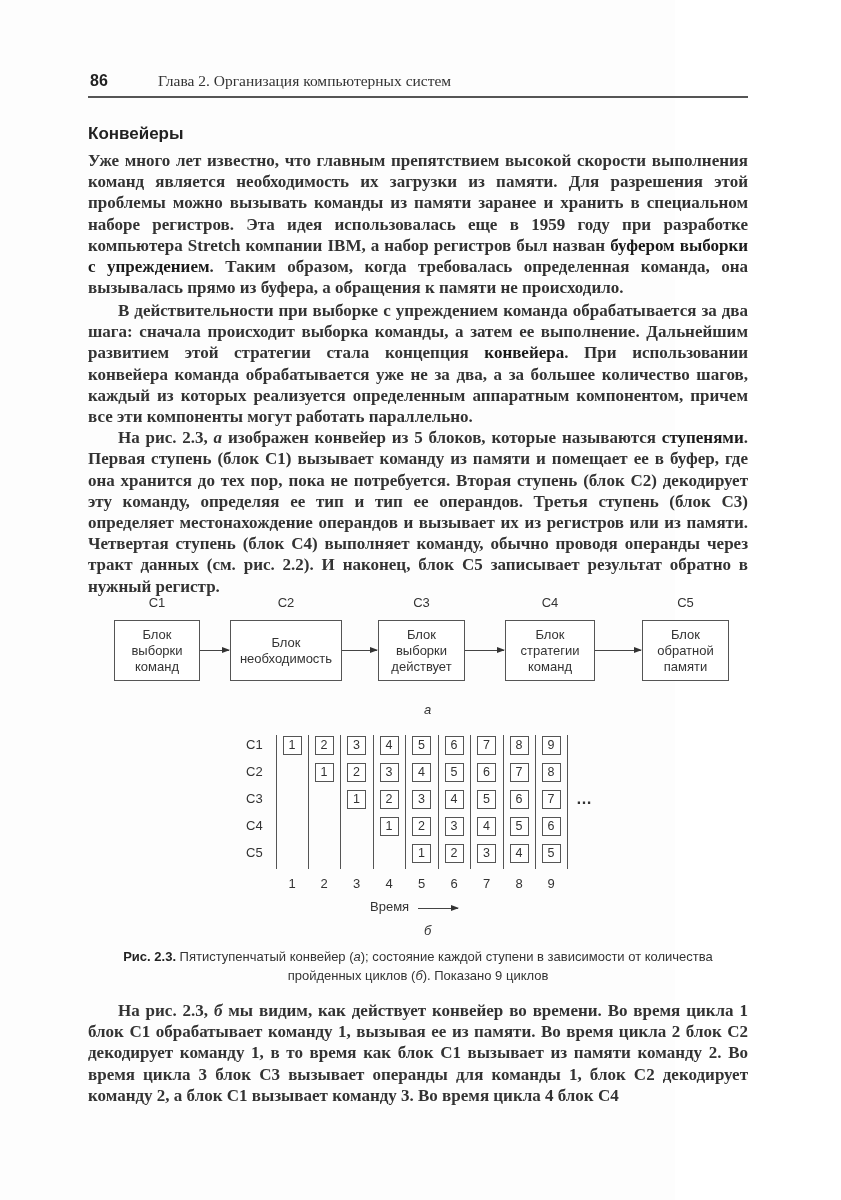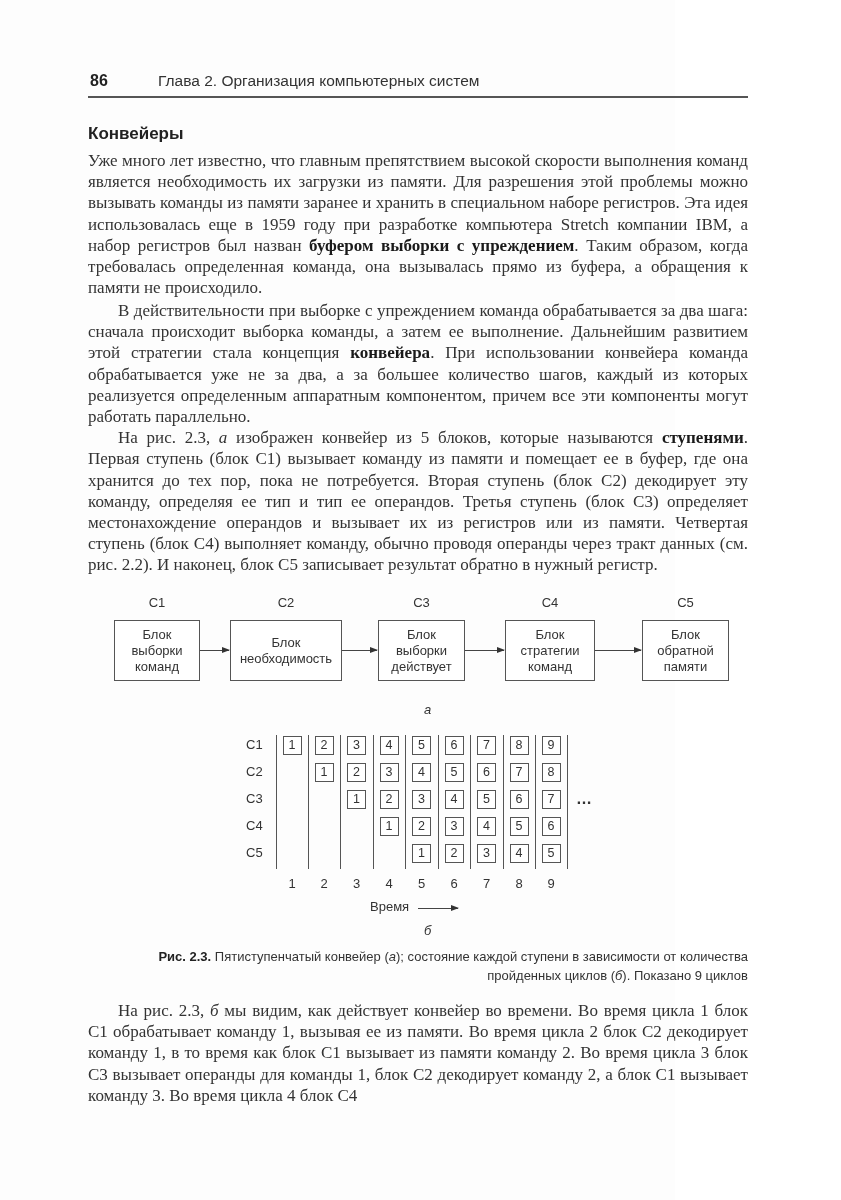--- a/index.html
+++ b/index.html
@@ -1,23 +1,23 @@
 <!DOCTYPE html>
 <html><head>
 <meta charset="utf-8">
 <style>
   html, body { margin: 0; padding: 0; background: #ffffff; }
   body { width: 841px; height: 1200px; position: relative; overflow: hidden; color: #2a2a2a; }
   .page { position: absolute; left: 0; top: 0; width: 675px; height: 1200px; background: #fdfdfd; }
   .header { position: absolute; left: 88px; top: 68px; width: 660px; height: 30px; }
   .page-num { position: absolute; left: 2px; top: 4px; font-family: "Liberation Sans", sans-serif; font-weight: bold; font-size: 16px; color: #222; }
-  .chapter { position: absolute; left: 70px; top: 4px; font-family: Liberation Sans, sans-serif; font-size: 15.5px; color: #333; }
+  .chapter { position: absolute; left: 70px; top: 4px; font-family: Liberation Serif, serif; font-size: 15.5px; color: #333; }
   .rule { position: absolute; left: 88px; top: 96px; width: 660px; height: 2px; background: #555; }
   .section-title { position: absolute; left: 88px; top: 124px; font-family: "Liberation Sans", sans-serif; font-weight: bold; font-size: 17px; color: #222; }
-  .body-text { position: absolute; left: 88px; width: 660px; font-family: "Liberation Serif", serif; font-size: 17px; line-height: 21.2px; color: #333; text-align: justify; }
+  .body-text { position: absolute; left: 88px; width: 660px; font-family: "Liberation Serif", serif; font-size: 17px; line-height: 21.2px; color: #333; text-align: justify; font-weight: bold; }
   .body-text p { margin: 0; text-indent: 0; }
   .body-text p.indent { text-indent: 30px; }
   .body-text b { color: #1a1a1a; }
   #para-block-1 { top: 150px; }
   #para-block-2 { top: 300px; }
   #para-block-3 { top: 1000px; }
   .figure-a { position: absolute; left: 0; top: 595px; width: 841px; height: 130px; font-family: "Liberation Sans", sans-serif; }
   .stage-label { position: absolute; top: 0; font-size: 13px; color: #333; text-align: center; }
   .stage-box { position: absolute; top: 25px; height: 61px; border: 1px solid #555; background: #fff; box-sizing: border-box; display: flex; align-items: center; justify-content: center; text-align: center; font-size: 13px; line-height: 16px; color: #333; }
   .arrow { position: absolute; top: 55px; height: 1px; background: #444; }
@@ -25,21 +25,21 @@
   .sub-label { position: absolute; font-family: "Liberation Sans", sans-serif; font-style: italic; font-size: 13px; color: #333; }
   .grid { position: absolute; left: 0; top: 0; width: 841px; height: 1200px; pointer-events: none; }
   .row-label { position: absolute; font-family: "Liberation Sans", sans-serif; font-size: 13px; color: #333; }
   .vline { position: absolute; top: 735px; height: 134px; width: 1px; background: #555; }
   .cell { position: absolute; width: 19px; height: 19px; border: 1px solid #555; box-sizing: border-box; font-family: "Liberation Sans", sans-serif; font-size: 12.5px; color: #333; display: flex; align-items: center; justify-content: center; background: #fff; }
   .col-label { position: absolute; top: 876px; font-family: "Liberation Sans", sans-serif; font-size: 13px; color: #333; width: 20px; text-align: center; }
   .time-label { position: absolute; left: 370px; top: 899px; font-family: "Liberation Sans", sans-serif; font-size: 13px; color: #333; }
   .time-arrow { position: absolute; left: 418px; top: 908px; width: 40px; height: 1px; background: #444; }
   .time-arrow::after { content: ""; position: absolute; right: -1px; top: -3px; border-left: 8px solid #333; border-top: 3.5px solid transparent; border-bottom: 3.5px solid transparent; }
   .ellipsis { position: absolute; left: 576px; top: 790px; font-family: "Liberation Sans", sans-serif; font-size: 16px; font-weight: bold; color: #333; letter-spacing: 1px; }
-  .caption { position: absolute; left: 88px; top: 947px; width: 660px; font-family: "Liberation Sans", sans-serif; font-size: 13px; line-height: 19px; color: #333; text-align: right; }
+  .caption { position: absolute; left: 88px; top: 947px; width: 660px; font-family: "Liberation Sans", sans-serif; font-size: 13px; line-height: 19px; color: #333; text-align: center; }
   .caption b { color: #222; }
 </style>
 </head>
 <body>
 
 <div class="page">
 
   <div class="header">
     <span class="page-num">86</span>
     <span class="chapter">Глава 2. Организация компьютерных систем</span>

